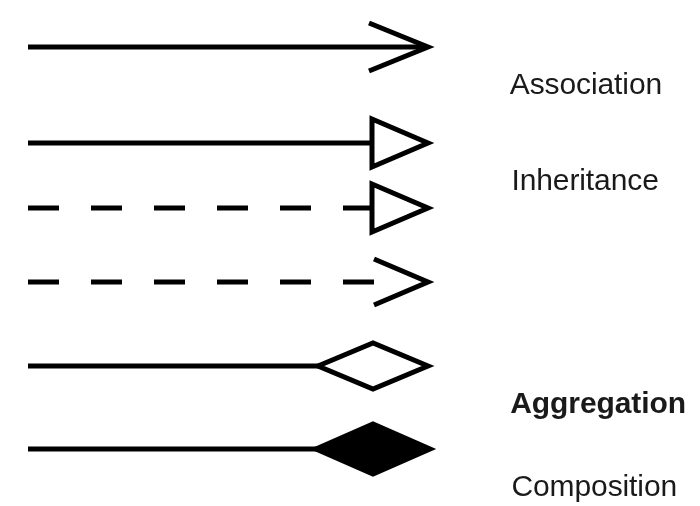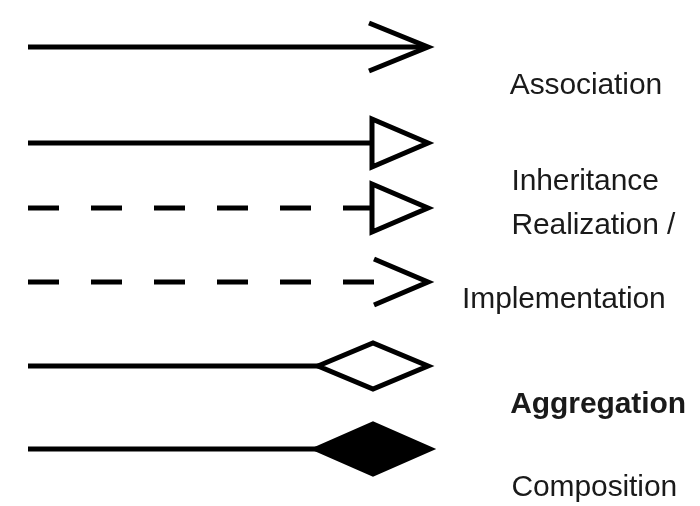--- a/index.html
+++ b/index.html
@@ -79,24 +79,20 @@
     </div>
   </div>
 
   <div class="row" style="top:175px;height:80px;">
     <div class="notation">
       <svg width="450" height="80" viewBox="0 0 450 80">
         <line x1="28" y1="33" x2="372" y2="33" stroke="#000" stroke-width="5" stroke-dasharray="31 32"></line>
         <polygon points="372,9 428,33 372,57" fill="#ffffff" stroke="#000" stroke-width="5" stroke-linejoin="miter"></polygon>
       </svg>
     </div>
-    <div class="label" style="top:-7px;">
-      <span>Realization /</span>
-      <span class="l2">Implementation</span>
-    </div>
   </div>
 
   <div class="row" style="top:255px;height:80px;">
     <div class="notation">
       <svg width="450" height="80" viewBox="0 0 450 80">
         <line x1="28" y1="27" x2="400" y2="27" stroke="#000" stroke-width="5" stroke-dasharray="31 32"></line>
         <polyline points="374,4 428,27 374,50" fill="none" stroke="#000" stroke-width="5" stroke-linecap="butt" stroke-linejoin="miter"></polyline>
       </svg>
     </div>
   </div>

